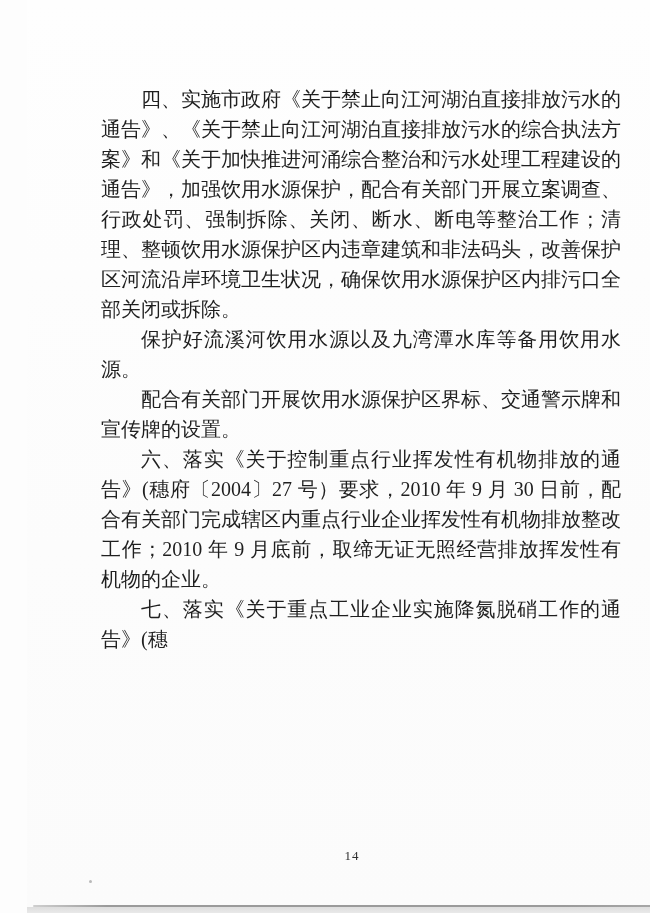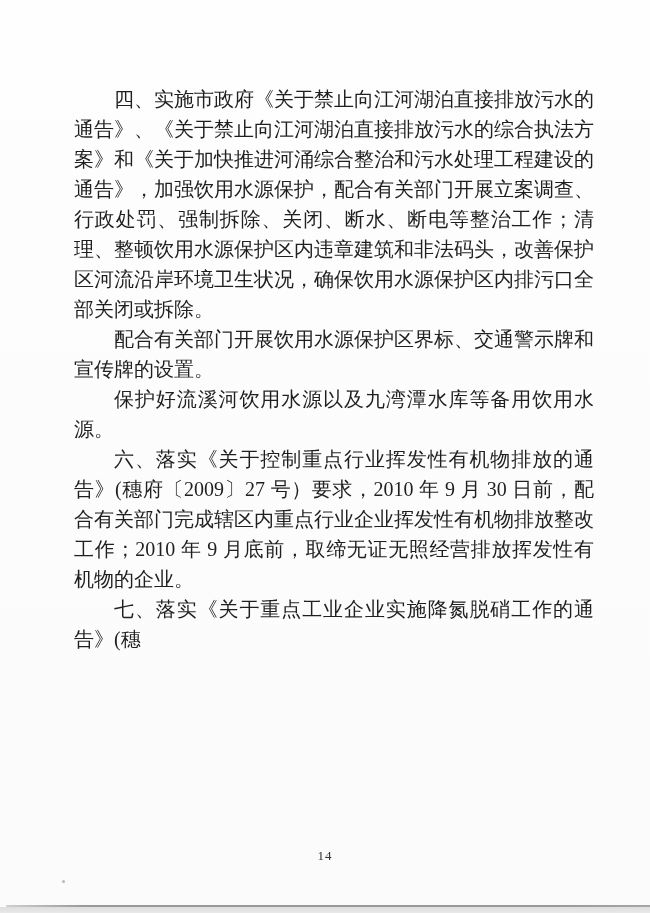--- a/index.html
+++ b/index.html
@@ -11,20 +11,21 @@
     height: 913px;
     position: relative;
     overflow: hidden;
     background: #fdfdfd;
     font-family: "Liberation Serif", "DejaVu Serif", serif;
   }
   .scan-page {
     position: absolute;
     inset: 0;
     background: linear-gradient(180deg, #fefefe 0%, #fcfcfc 60%, #fbfbfb 100%);
+    margin-left: 27px;
   }
   .text-block {
     position: absolute;
     left: 74px;
     top: 84px;
     width: 520px;
     font-size: 20px;
     line-height: 30px;
     color: #1f1f1f;
     text-align: justify;
@@ -72,23 +73,23 @@
     background: linear-gradient(180deg, #dedede, #e9e9e9);
   }
 </style>
 </head>
 <body>
 
 <div class="scan-page">
 
   <div class="text-block">
     <p>四、实施市政府《关于禁止向江河湖泊直接排放污水的通告》、《关于禁止向江河湖泊直接排放污水的综合执法方案》和《关于加快推进河涌综合整治和污水处理工程建设的通告》，加强饮用水源保护，配合有关部门开展立案调查、行政处罚、强制拆除、关闭、断水、断电等整治工作；清理、整顿饮用水源保护区内违章建筑和非法码头，改善保护区河流沿岸环境卫生状况，确保饮用水源保护区内排污口全部关闭或拆除。</p>
+    <p>保护好流溪河饮用水源以及九湾潭水库等备用饮用水源。</p>
     <p>配合有关部门开展饮用水源保护区界标、交通警示牌和宣传牌的设置。</p>
-    <p>保护好流溪河饮用水源以及九湾潭水库等备用饮用水源。</p>
-    <p>六、落实《关于控制重点行业挥发性有机物排放的通告》(穗府〔2009〕27 号）要求，2010 年 9 月 30 日前，配合有关部门完成辖区内重点行业企业挥发性有机物排放整改工作；2010 年 9 月底前，取缔无证无照经营排放挥发性有机物的企业。</p>
+    <p>六、落实《关于控制重点行业挥发性有机物排放的通告》(穗府〔2004〕27 号）要求，2010 年 9 月 30 日前，配合有关部门完成辖区内重点行业企业挥发性有机物排放整改工作；2010 年 9 月底前，取缔无证无照经营排放挥发性有机物的企业。</p>
     <p>七、落实《关于重点工业企业实施降氮脱硝工作的通告》(穗</p>
   </div>
 
   <div class="page-number">14</div>
 
   <div class="scan-speck"></div>
 
   <div class="edge-line"></div>
   <div class="edge-shadow"></div>
 

